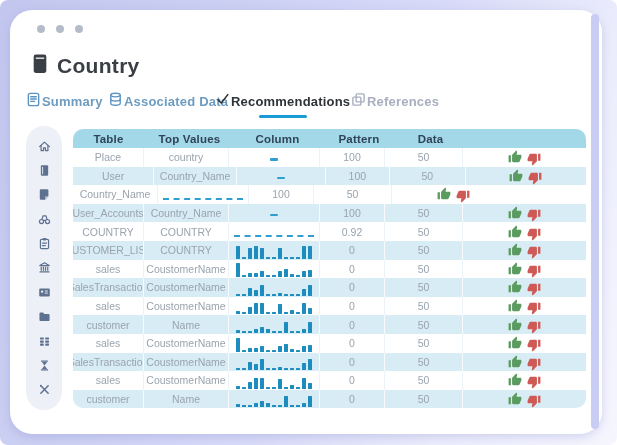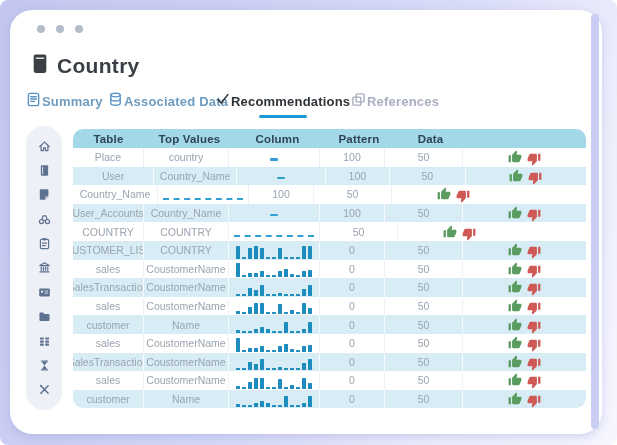--- a/index.html
+++ b/index.html
@@ -307,20 +307,21 @@
                   </span>
                 </div>
               </div>
             </div>
             <div class="trow">
               <div class="cell" style="width: 71px;">COUNTRY</div>
               <div class="cell" style="width: 85px;">COUNTRY</div>
               <div class="cell" style="width: 91px;">
                 <div class="dashline"></div>
               </div>
+              <div class="cell" style="width: 65px;">0.92</div>
               <div class="cell" style="width: 78px;">50</div>
               <div class="cell" style="width: 123px;">
                 <div class="thumbs">
                   <span class="thumb up">
                     <svg width="14" height="14" viewBox="0 0 24 24">
                       <path d="M1 21h4V9H1v12zM23 10c0-1.1-.9-2-2-2h-6.31l.95-4.57.03-.32c0-.41-.17-.79-.44-1.06L14.17 1 7.59 7.59C7.22 7.95 7 8.45 7 9v10c0 1.1.9 2 2 2h9c.83 0 1.54-.5 1.84-1.22l3.02-7.05c.09-.23.14-.47.14-.73v-2z"></path>
                     </svg>
                   </span>
                   <span class="thumb down">
                     <svg width="14" height="14" viewBox="0 0 24 24">

